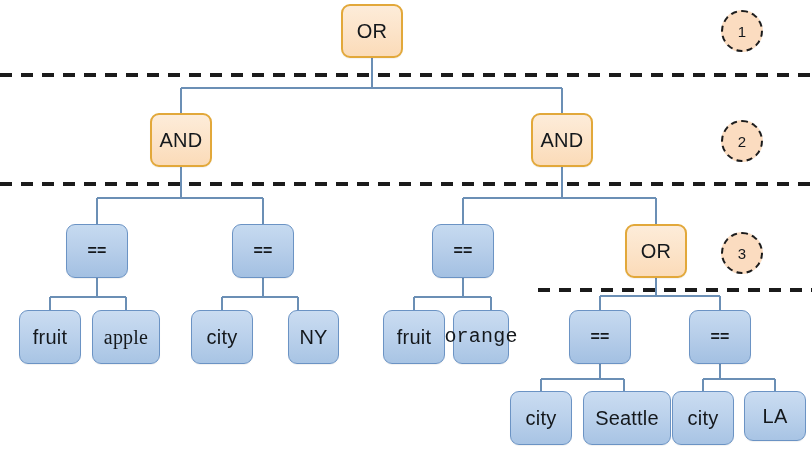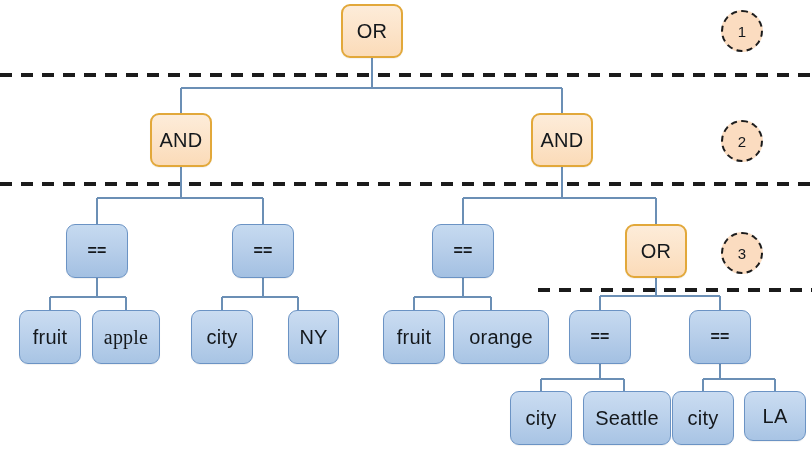--- a/index.html
+++ b/index.html
@@ -156,21 +156,21 @@
       </div>
       <div class="node val" style="left: 191px; top: 310px; width: 62px; height: 54px;">
         <span>city</span>
       </div>
       <div class="node val" style="left: 264px; top: 310px; width: 51px; height: 54px; margin-left: 24px;">
         <span>NY</span>
       </div>
       <div class="node val" style="left: 383px; top: 310px; width: 62px; height: 54px;">
         <span>fruit</span>
       </div>
-      <div class="node val" style="left: 453px; top: 310px; width: 96px; height: 54px;">
+      <div class="node val" style="left: 453px; top: 310px; width: 56px; height: 54px; font-family: Liberation Mono, monospace;">
         <span>orange</span>
       </div>
       <div class="node val" style="left: 510px; top: 391px; width: 62px; height: 54px;">
         <span>city</span>
       </div>
       <div class="node val" style="left: 583px; top: 391px; width: 88px; height: 54px;">
         <span>Seattle</span>
       </div>
       <div class="node val" style="left: 672px; top: 391px; width: 62px; height: 54px;">
         <span>city</span>

